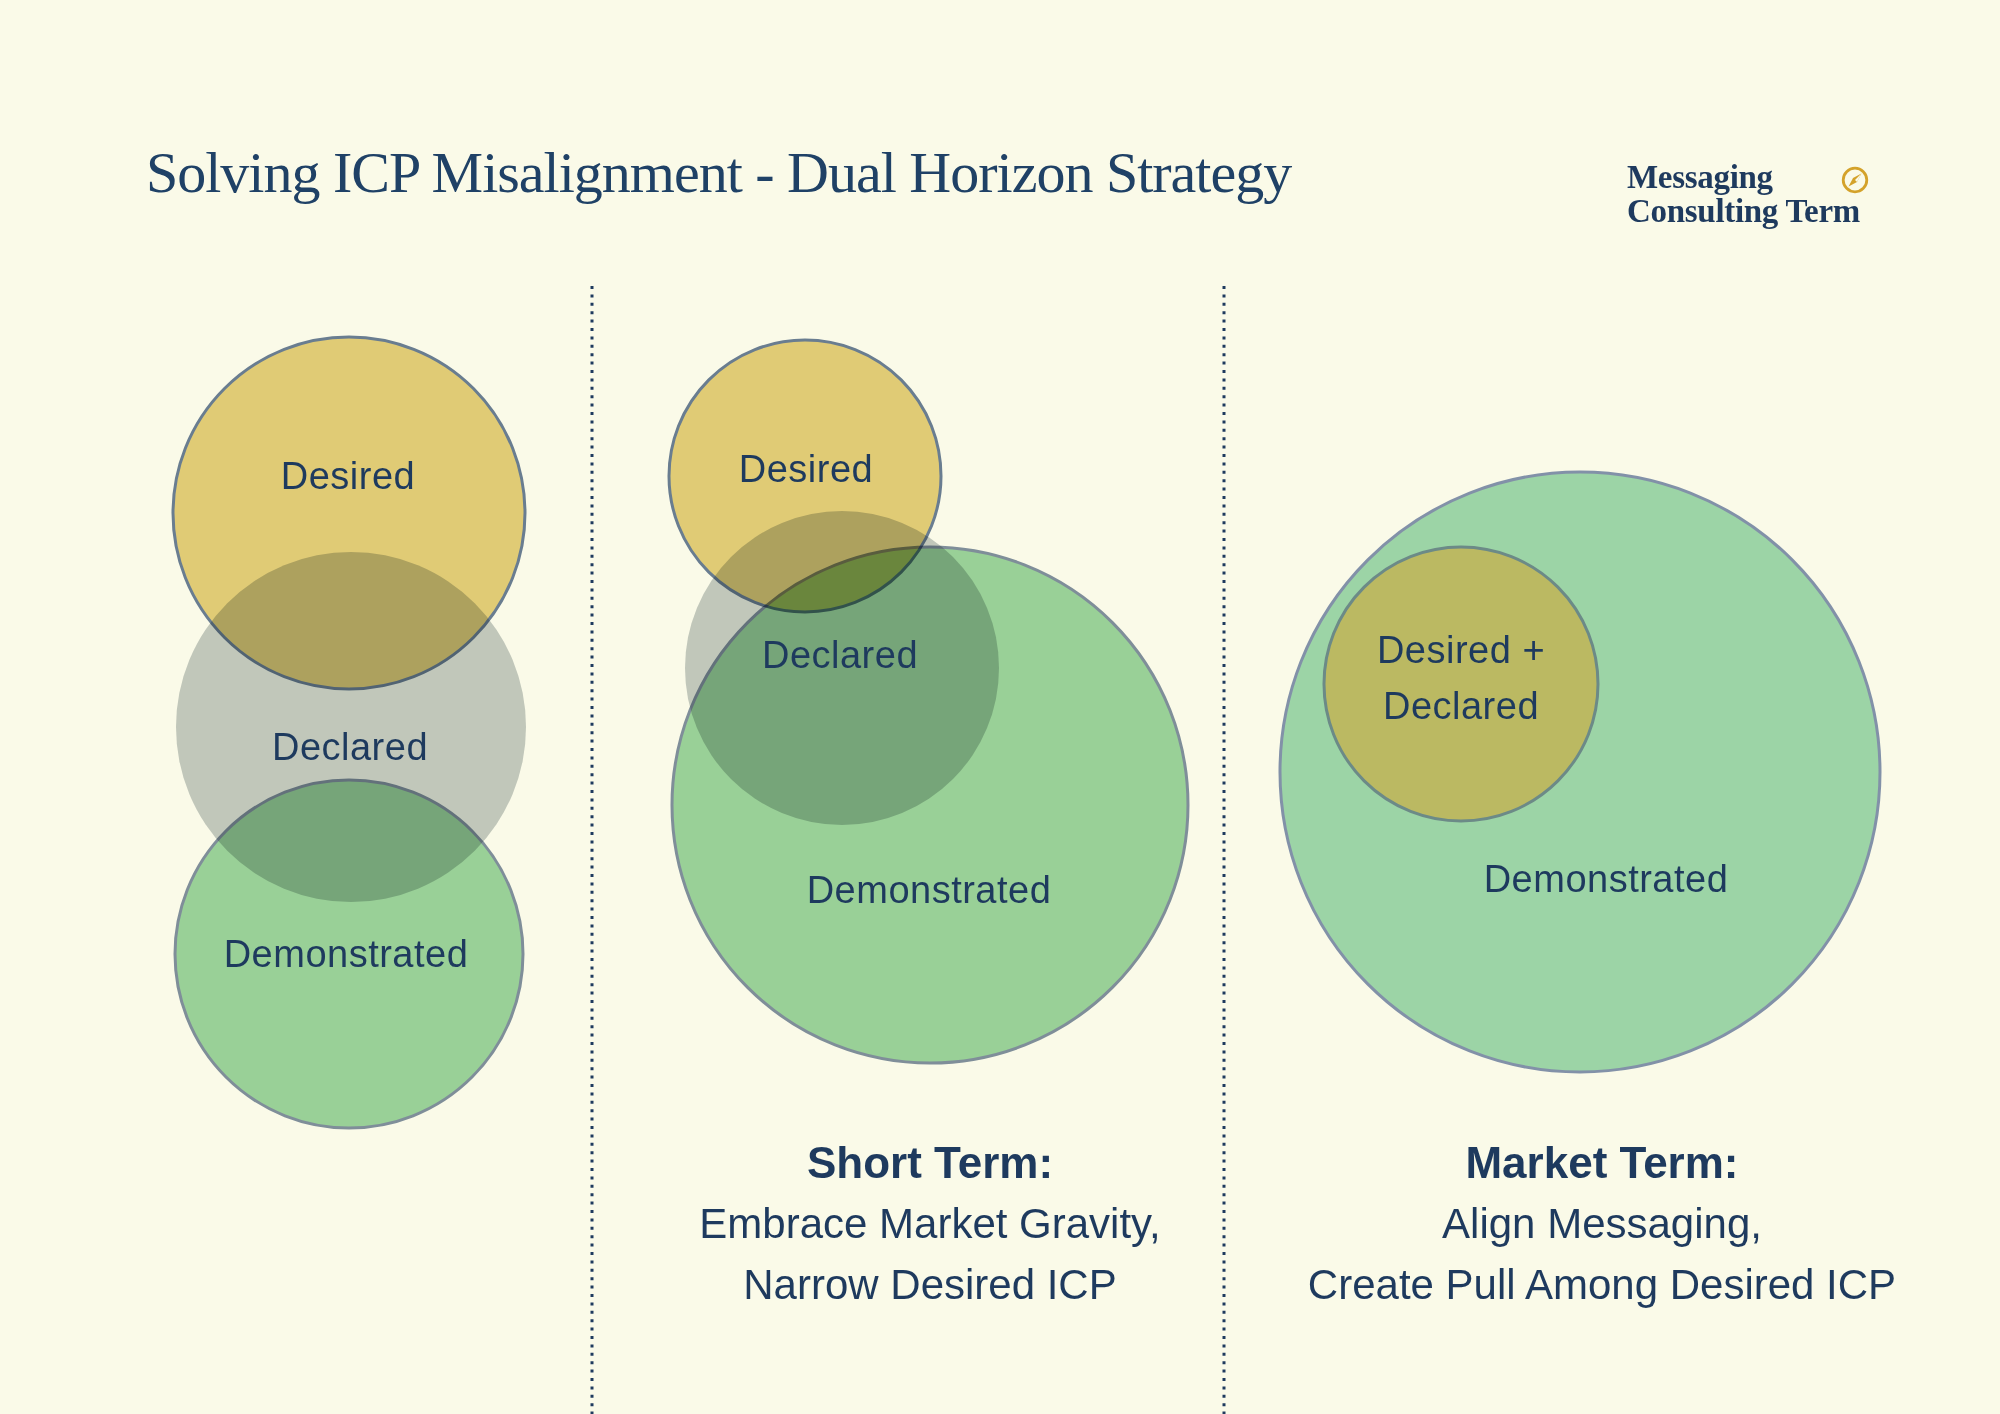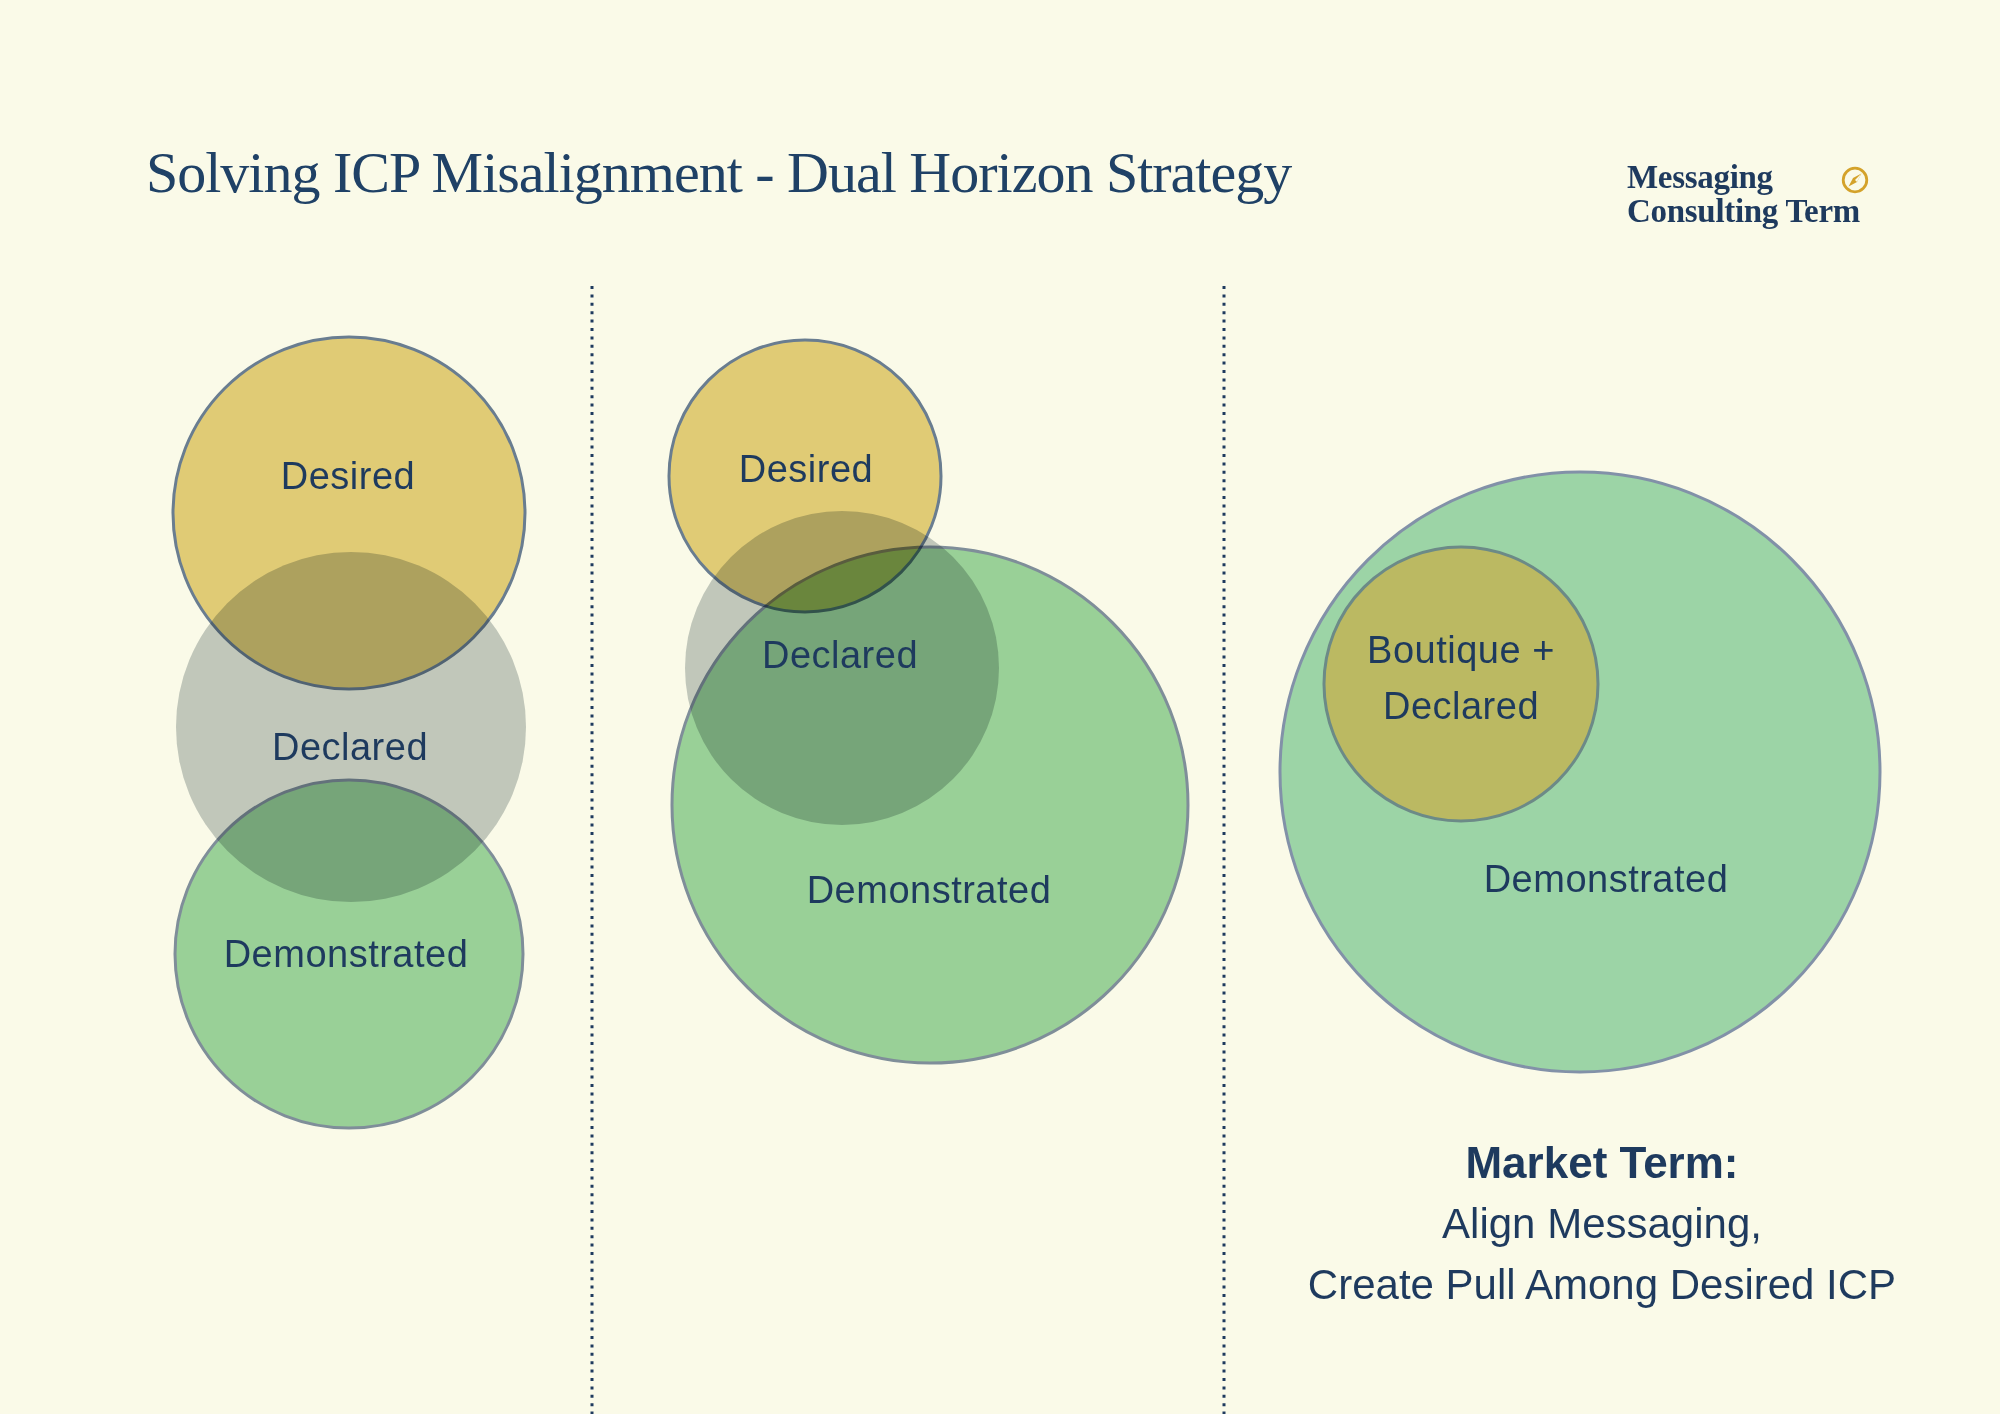--- a/index.html
+++ b/index.html
@@ -108,25 +108,30 @@
 
   <div class="clabel" style="left:348px;top:476px;">Desired</div>
   <div class="clabel" style="left:350px;top:747px;">Declared</div>
   <div class="clabel" style="left:346px;top:954px;">Demonstrated</div>
 
   <div class="clabel" style="left:806px;top:469px;">Desired</div>
   <div class="clabel" style="left:840px;top:655px;">Declared</div>
   <div class="clabel" style="left:929px;top:890px;">Demonstrated</div>
 
   <div class="clabel two-line" style="left:1461px;top:678px;">
-    <div>Boutique +</div>
+    <div>Desired +</div>
     <div>Declared</div>
   </div>
   <div class="clabel" style="left:1606px;top:879px;">Demonstrated</div>
 
+  <div class="bottom-text" style="left:930px;">
+    <div class="bt-heading">Short Term:</div>
+    <div>Embrace Market Gravity,</div>
+    <div>Narrow Desired ICP</div>
+  </div>
 
   <div class="bottom-text" style="left:1602px;">
     <div class="bt-heading">Market Term:</div>
     <div>Align Messaging,</div>
     <div>Create Pull Among Desired ICP</div>
   </div>
 
 </div>
 
 </body></html>

